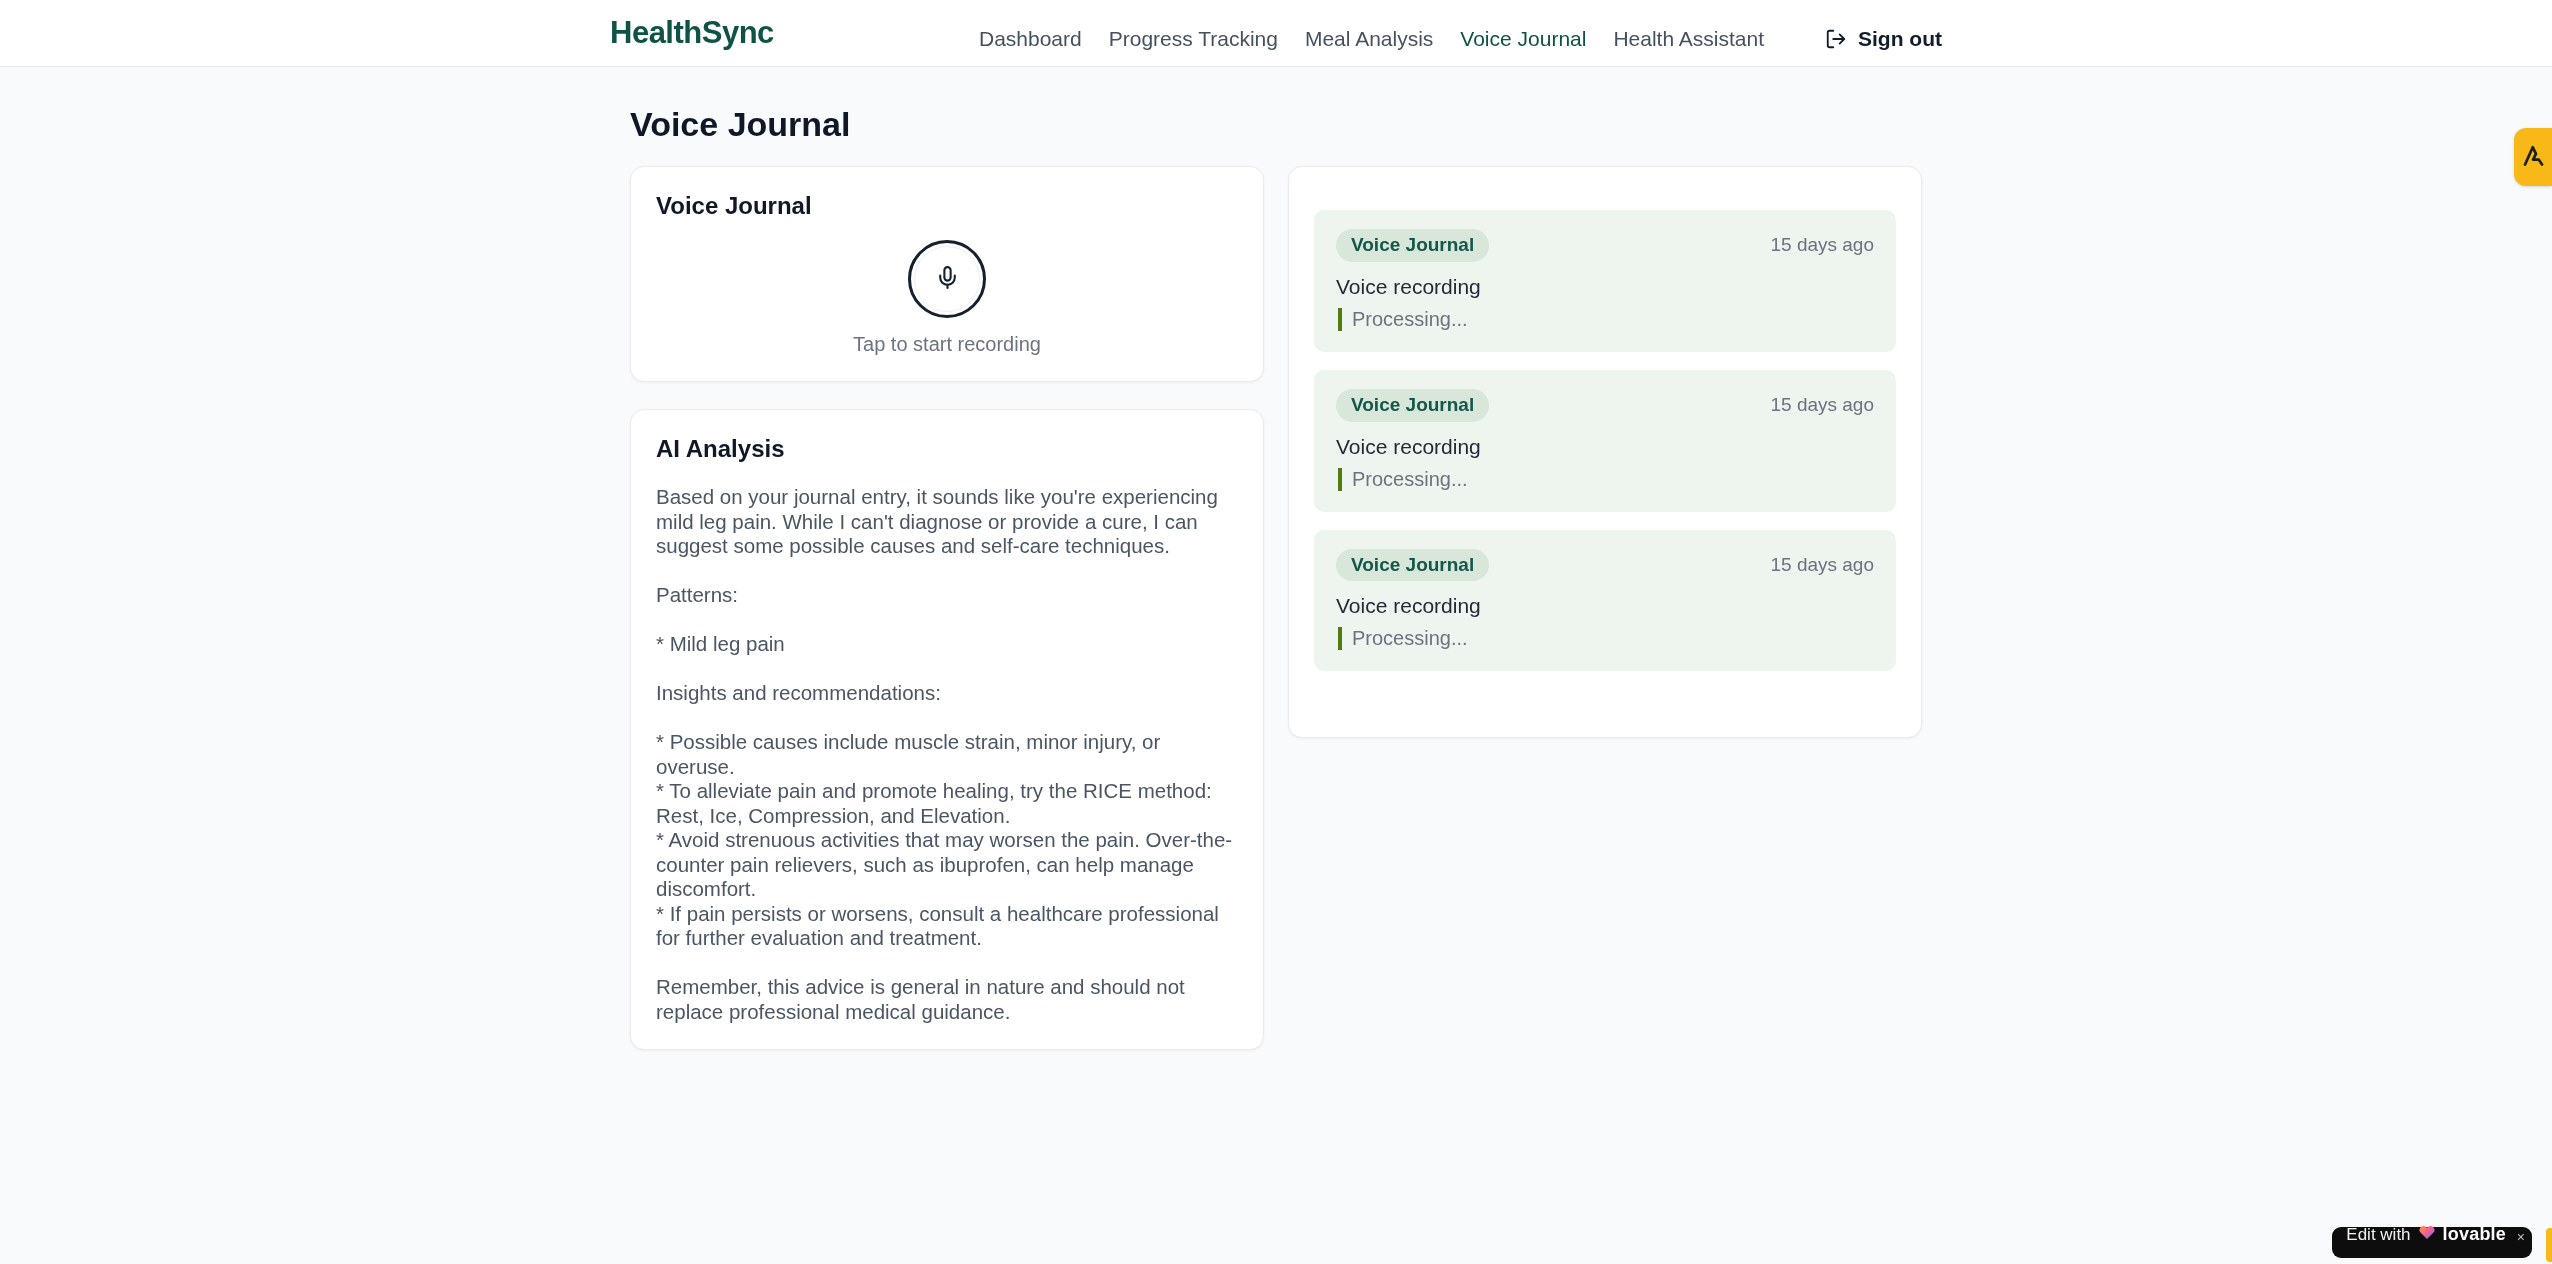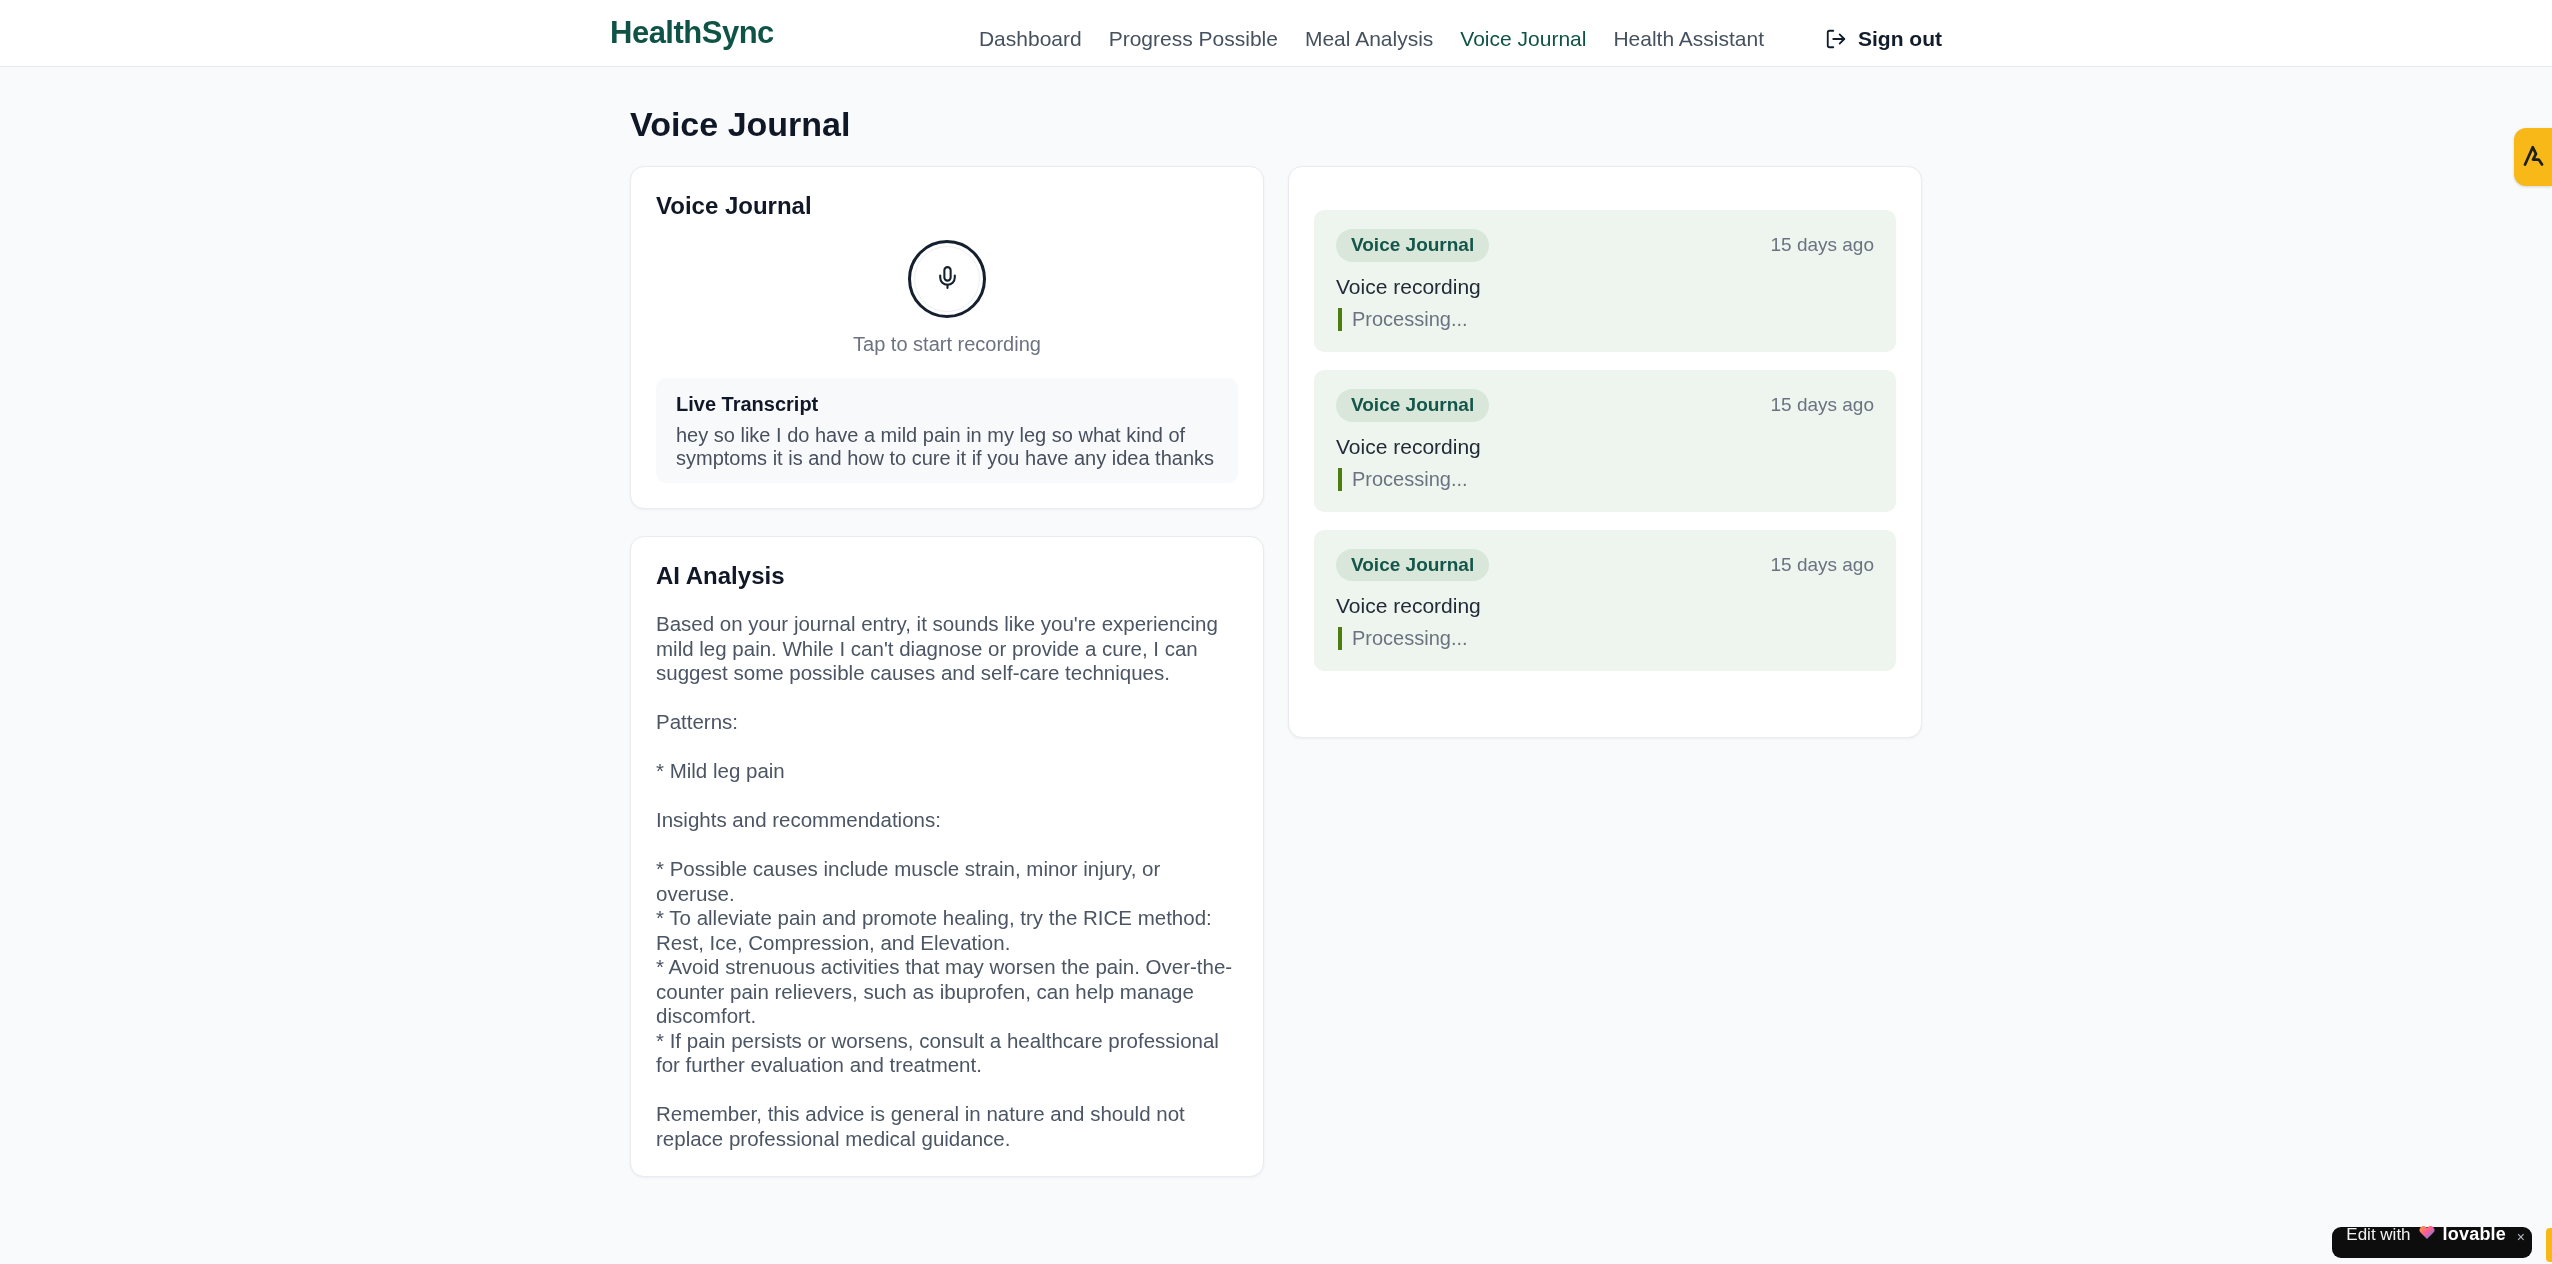--- a/index.html
+++ b/index.html
@@ -109,21 +109,21 @@
   }
 </style>
 </head>
 <body>
 
 <header>
   <div class="header-inner">
     <div class="logo">HealthSync</div>
     <nav>
       <a class="nav-link">Dashboard</a>
-      <a class="nav-link">Progress Possible</a>
+      <a class="nav-link">Progress Tracking</a>
       <a class="nav-link">Meal Analysis</a>
       <a class="nav-link active">Voice Journal</a>
       <a class="nav-link">Health Assistant</a>
       <div class="signout">
         <span>
           <svg width="22" height="22" viewBox="0 0 24 24" fill="none" stroke="#121c2b" stroke-width="2" stroke-linecap="round" stroke-linejoin="round">
             <path d="M9 21H5a2 2 0 0 1-2-2V5a2 2 0 0 1 2-2h4"></path>
             <polyline points="16 17 21 12 16 7"></polyline>
             <line x1="21" y1="12" x2="9" y2="12"></line>
           </svg>
@@ -146,24 +146,20 @@
           <button class="mic-btn">
             <span>
               <svg width="25" height="25" viewBox="0 0 24 24" fill="none" stroke="#15202e" stroke-width="2" stroke-linecap="round" stroke-linejoin="round">
                 <path d="M12 2a3 3 0 0 0-3 3v7a3 3 0 0 0 6 0V5a3 3 0 0 0-3-3Z"></path>
                 <path d="M19 10v2a7 7 0 0 1-14 0v-2"></path>
                 <line x1="12" y1="19" x2="12" y2="22"></line>
               </svg>
             </span>
           </button>
           <div class="mic-hint">Tap to start recording</div>
-          <div class="transcript-box">
-            <div class="transcript-title">Live Transcript</div>
-            <div class="transcript-text">hey so like I do have a mild pain in my leg so what kind of symptoms it is and how to cure it if you have any idea thanks</div>
-          </div>
         </div>
       </section>
 
       <section class="card">
         <h2>AI Analysis</h2>
         <div class="analysis-text">Based on your journal entry, it sounds like you're experiencing mild leg pain. While I can't diagnose or provide a cure, I can suggest some possible causes and self-care techniques.
 
 Patterns:
 
 * Mild leg pain

